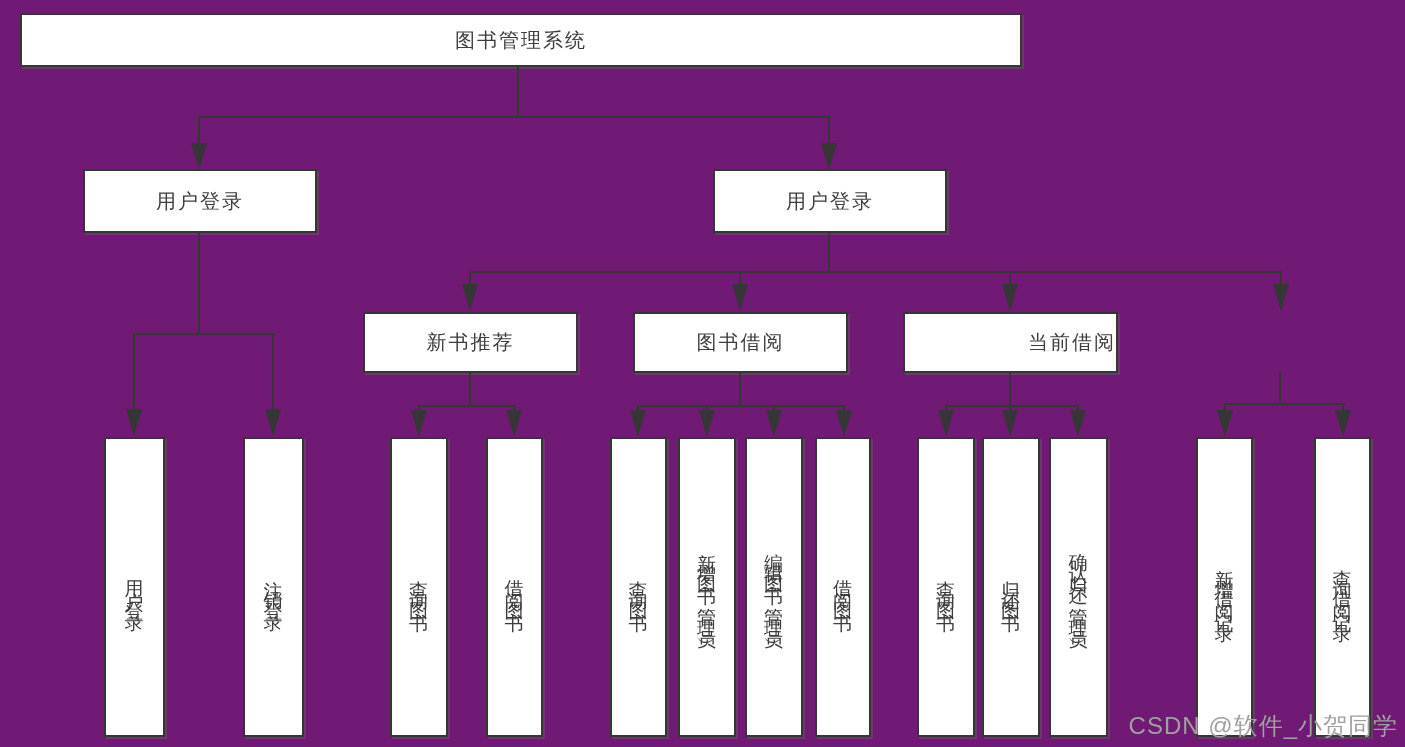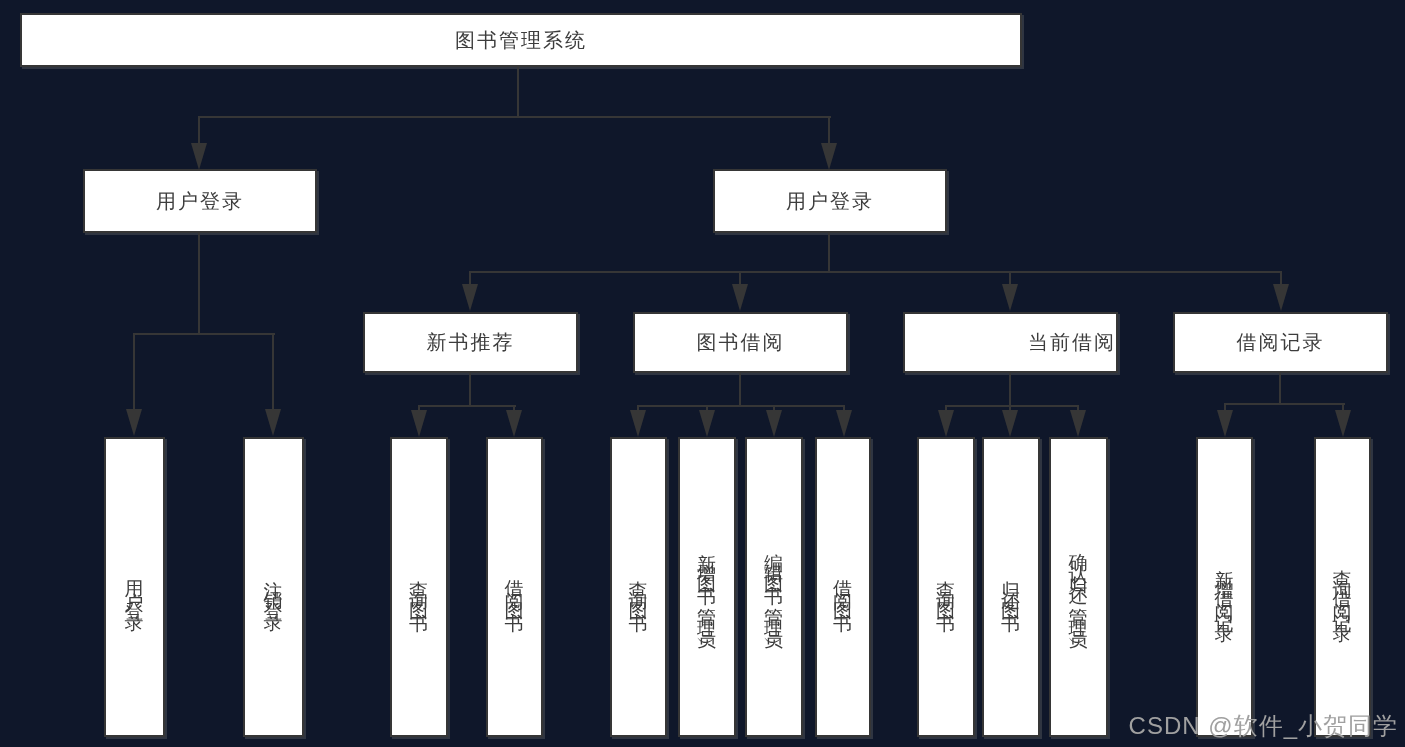--- a/index.html
+++ b/index.html
@@ -1,17 +1,17 @@
 <!DOCTYPE html>
 <html><head>
 <meta charset="utf-8">
 <style>
   html,body{margin:0;padding:0;background:#ffffff;}
   .canvas{
-    position:relative;width:1405px;height:747px;background:#0f172a;overflow:hidden;
+    position:relative;width:1405px;height:747px;background:#701a75;overflow:hidden;
     font-family:"Liberation Sans","DejaVu Sans",sans-serif;color:#3d3d3d;
   }
   .box{
     position:absolute;box-sizing:border-box;border:2px solid #363636;background:#ffffff;
     box-shadow:2px 2px 0 rgba(110,110,110,0.35);
   }
   .hbox{display:flex;align-items:center;justify-content:center;}
   .hbox span{font-size:20px;letter-spacing:2px;color:#3d3d3d;white-space:nowrap;}
   .vbox{display:flex;align-items:center;justify-content:center;}
   .vbox span{
@@ -71,23 +71,20 @@
   <div class="arrow" style="left:1273px;top:284px;"></div>
 
   <div class="box hbox" style="left:363px;top:312px;width:215px;height:61px;">
     <span>新书推荐</span>
   </div>
   <div class="box hbox" style="left:633px;top:312px;width:215px;height:61px;">
     <span>图书借阅</span>
   </div>
   <div class="box hbox" style="left:903px;top:312px;width:215px;height:61px;justify-content:flex-end;">
     <span>当前借阅</span>
-  </div>
-  <div class="box hbox" style="left:1173px;top:312px;width:215px;height:61px;">
-    <span>借阅记录</span>
   </div>
 
   <div class="line" style="left:469px;top:372px;width:2px;height:35px;"></div>
   <div class="line" style="left:418px;top:405px;width:98px;height:2px;"></div>
   <div class="line" style="left:418px;top:405px;width:2px;height:7px;"></div>
   <div class="line" style="left:513px;top:405px;width:2px;height:7px;"></div>
   <div class="arrow" style="left:411px;top:410px;"></div>
   <div class="arrow" style="left:506px;top:410px;"></div>
 
   <div class="line" style="left:739px;top:372px;width:2px;height:35px;"></div>

